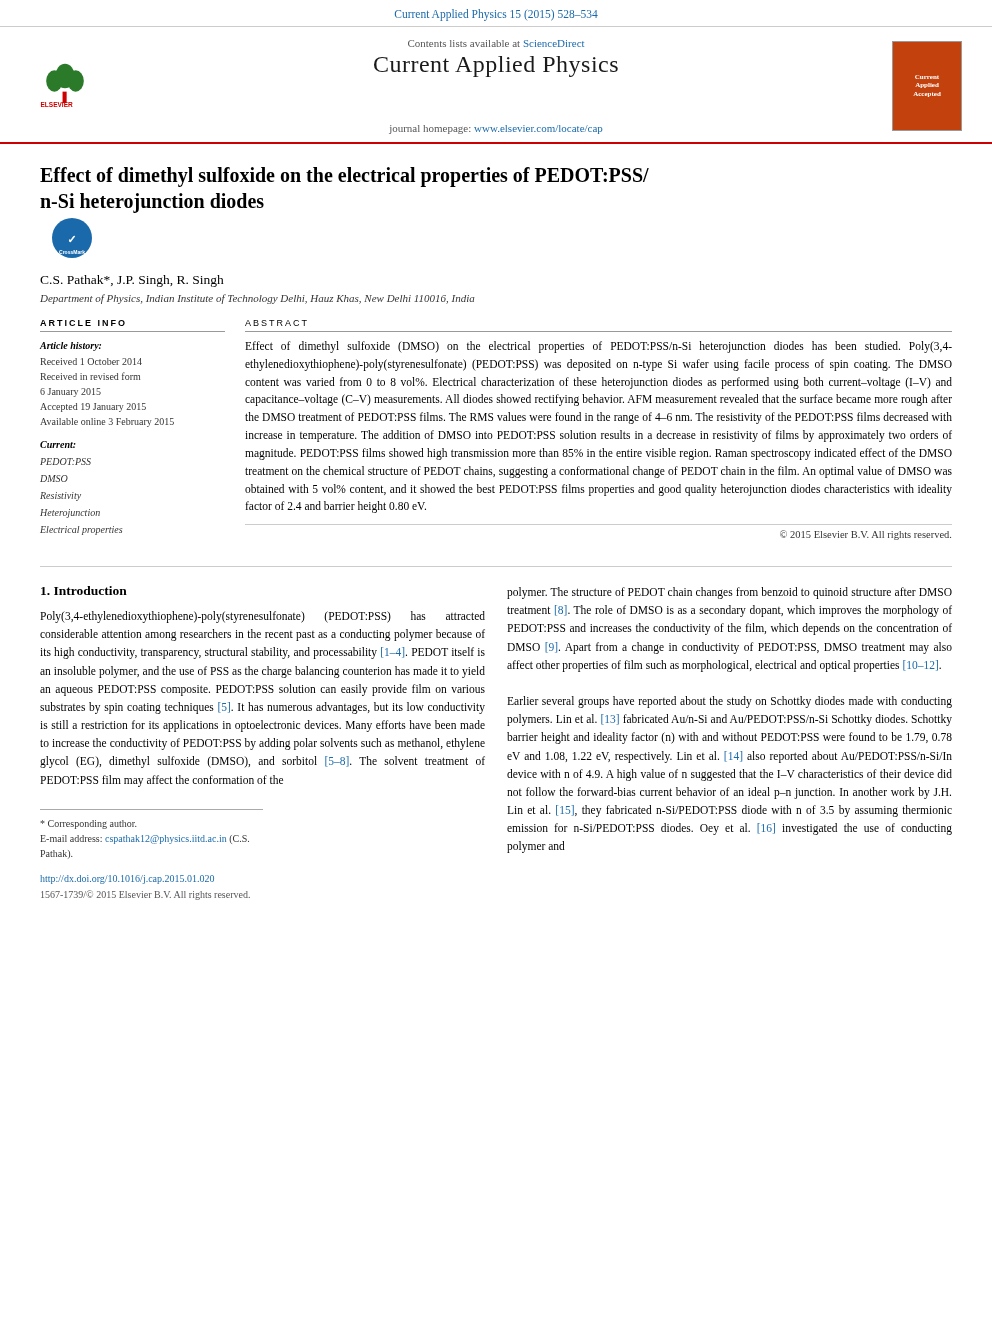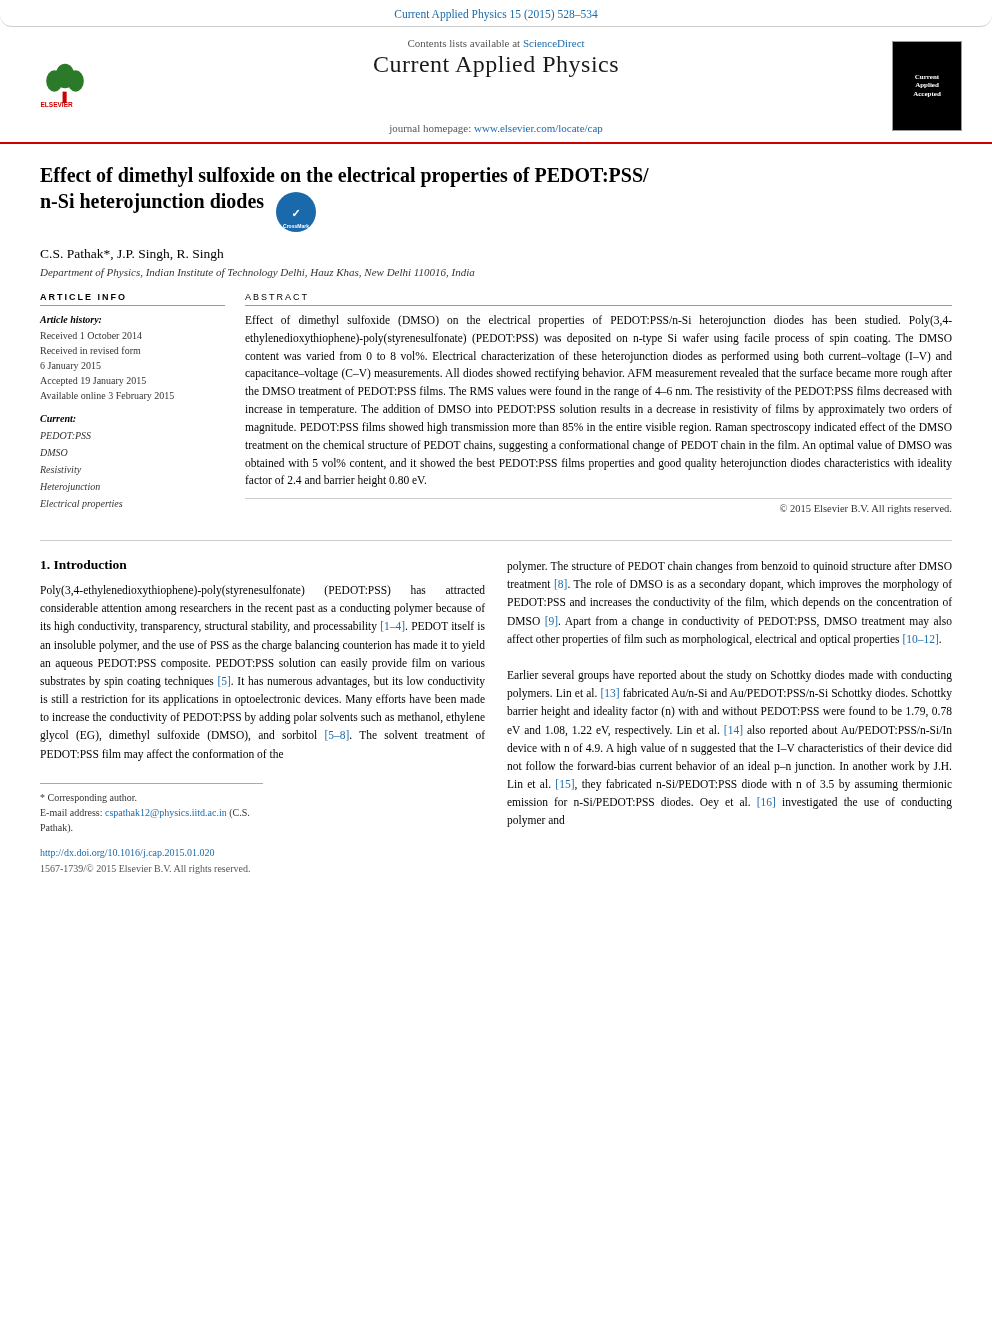--- a/index.html
+++ b/index.html
@@ -8,21 +8,20 @@
       background: #fff;
       width: 992px;
       min-height: 1323px;
       color: #000;
       font-size: 13px;
     }
     .top-bar {
       text-align: center;
       padding: 6px 0 4px;
       border-bottom: 1px solid #ccc;
-      border-radius: 12px;
     }
     .top-bar a { color: #1a6aab; text-decoration: none; font-size: 11.5px; }
     .journal-header {
       display: flex;
       align-items: center;
       justify-content: space-between;
       padding: 10px 30px 8px;
       border-bottom: 2px solid #c00;
     }
     .journal-header-left {
@@ -52,41 +51,42 @@
       margin-top: 44px;
     }
     .journal-homepage a { color: #1a6aab; text-decoration: none; }
     .journal-cover {
       width: 70px;
       height: 90px;
       border: 1px solid #999;
       overflow: hidden;
       font-size: 8px;
       text-align: center;
-      background: #000000;
+      background: #c2410c;
       color: #fff;
       display: flex;
       flex-direction: column;
       align-items: center;
       justify-content: center;
       line-height: 1.3;
     }
     .paper-section {
       padding: 18px 40px 10px;
     }
     .paper-title {
       font-size: 20px;
       font-weight: bold;
       line-height: 1.3;
       margin-bottom: 12px;
       color: #000;
     }
     .paper-title-line2 {
       display: flex;
       align-items: flex-start;
+      flex-direction: column;
     }
     .crossmark {
       margin-left: 10px;
       margin-top: 2px;
       width: 44px;
       height: 44px;
       flex-shrink: 0;
     }
     .authors {
       font-size: 13.5px;

